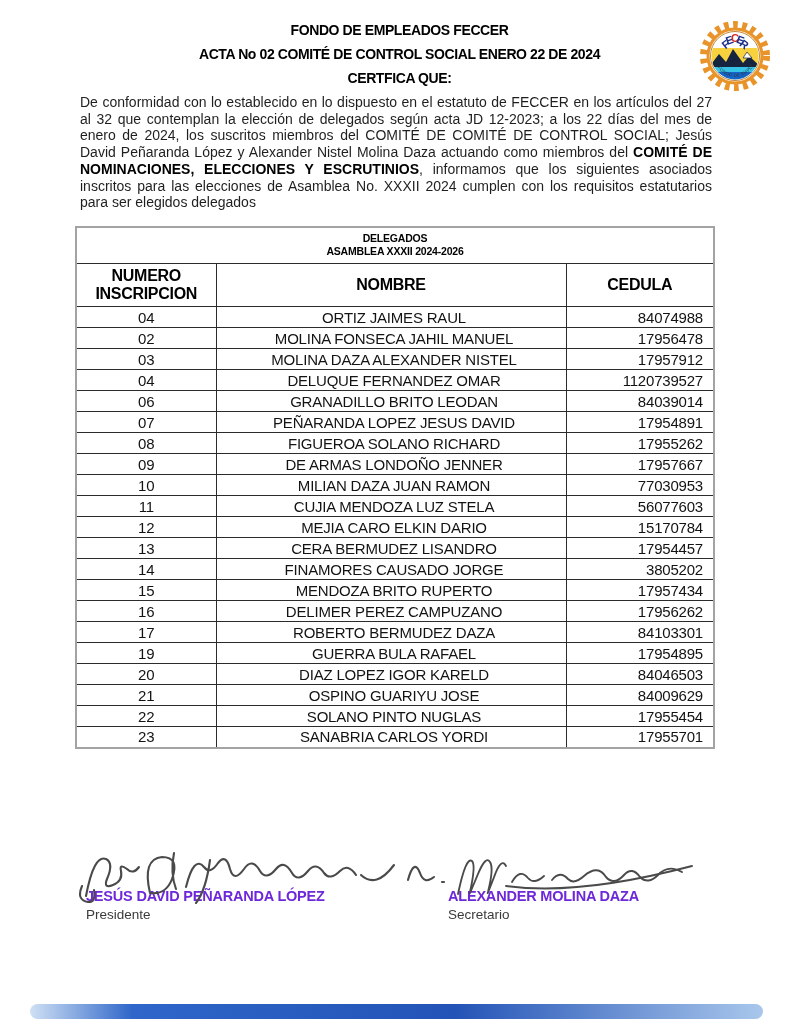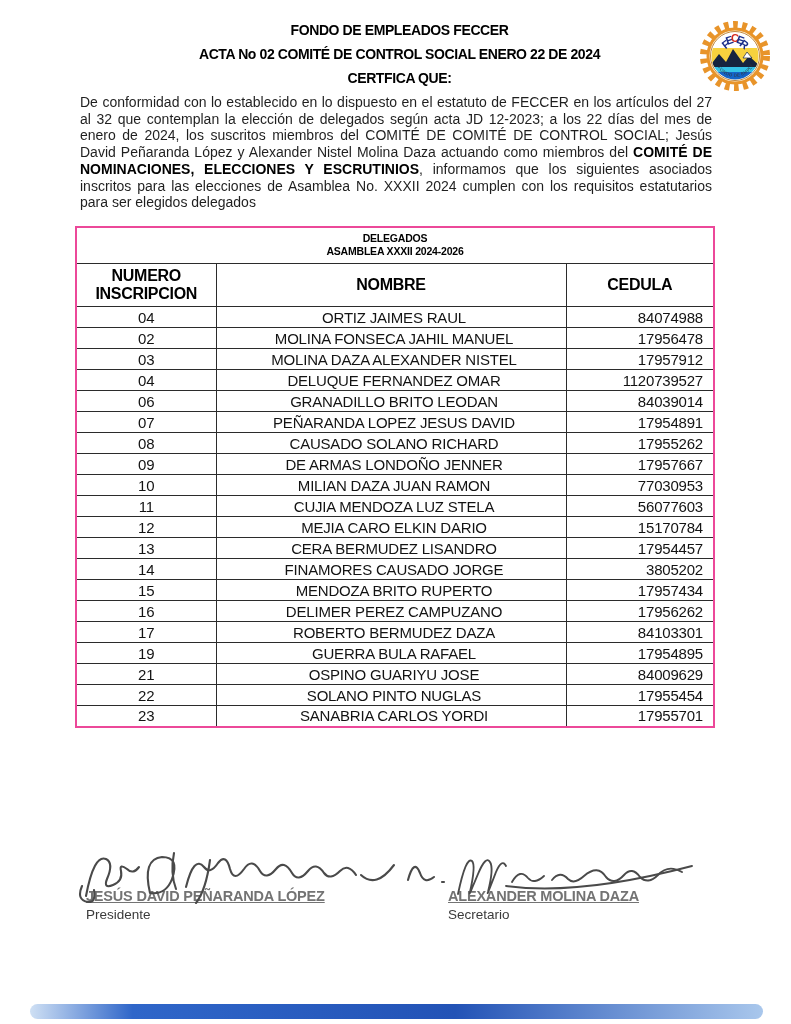--- a/index.html
+++ b/index.html
@@ -22,40 +22,40 @@
     margin:3px 79px 0 80px; text-align:justify;
     font-size:14px; line-height:16.7px; color:#1f1f1f;
   }
   .intro .b { font-weight:bold; color:#000; }
   
   table.delegates {
     position:absolute; left:75px; top:226px; width:638px;
     border-collapse:collapse; table-layout:fixed;
   }
   table.delegates td, table.delegates th { border:1px solid #2b2b2b; }
-  table.delegates { border:2px solid #ec4899; }
+  table.delegates { border:2px solid #a3a3a3; }
   .cap-cell { text-align:center; padding:4px 2px 5px; }
   .cap-l1, .cap-l2 { display:block; font-size:10.5px; font-weight:bold; line-height:13px; color:#000; letter-spacing:-0.2px;}
   th.hdr { font-size:16px; font-weight:bold; color:#000; text-align:center; padding:3px 0; letter-spacing:-0.3px; }
   th.hdr .two { display:block; line-height:18px; }
   .col-num  { width:140px; }
   .col-nom  { width:350px; }
   .col-ced  { width:148px; }
   td.cell { font-size:15px; height:21px; padding:0 2px; color:#131313; letter-spacing:-0.2px; }
   td.c-num { text-align:center; }
   td.c-nom { text-align:center; padding-left:8px; }
   td.c-ced { text-align:right; padding-right:10px; }
   
   .sig { position:absolute; }
   .sig-left  { left:86px;  top:846px; width:380px; }
   .sig-right { left:448px; top:852px; width:260px; }
   .sig svg.scribble { display:block; position:relative; z-index:2; }
   .sig-left  svg.scribble { margin:0 0 -16px -8px; }
   .sig-right svg.scribble { margin:0 0 -10px 0; }
-  .sig .name  { font-size:14.5px; font-weight:bold; color:#737373; letter-spacing:-0.2px; position:relative; z-index:1;text-decoration:underline; }
+  .sig .name  { font-size:14.5px; font-weight:bold; color:#6d28d9; letter-spacing:-0.2px; position:relative; z-index:1; }
   .sig .role  { font-size:13.5px; color:#3a3a3a; margin-top:3px; }
   
   .footer-bar {
     position:absolute; left:30px; right:28px; top:1004px; height:15px;
     border-radius:8px;
     background:linear-gradient(to right,#cfe0f4 0%, #2f66c9 14%, #2353b6 58%, #a9c7ec 100%);
   }
 </style>
 </head>
 <body>
@@ -158,21 +158,21 @@
     </tr>
 
     <tr>
       <td class="cell c-num">07</td>
       <td class="cell c-nom">PEÑARANDA LOPEZ JESUS DAVID</td>
       <td class="cell c-ced">17954891</td>
     </tr>
 
     <tr>
       <td class="cell c-num">08</td>
-      <td class="cell c-nom">CAUSADO SOLANO RICHARD</td>
+      <td class="cell c-nom">FIGUEROA SOLANO RICHARD</td>
       <td class="cell c-ced">17955262</td>
     </tr>
 
     <tr>
       <td class="cell c-num">09</td>
       <td class="cell c-nom">DE ARMAS LONDOÑO JENNER</td>
       <td class="cell c-ced">17957667</td>
     </tr>
 
     <tr>
@@ -223,20 +223,25 @@
       <td class="cell c-ced">84103301</td>
     </tr>
 
 
     <tr>
       <td class="cell c-num">19</td>
       <td class="cell c-nom">GUERRA BULA RAFAEL</td>
       <td class="cell c-ced">17954895</td>
     </tr>
 
+    <tr>
+      <td class="cell c-num">20</td>
+      <td class="cell c-nom">DIAZ LOPEZ IGOR KARELD</td>
+      <td class="cell c-ced">84046503</td>
+    </tr>
 
     <tr>
       <td class="cell c-num">21</td>
       <td class="cell c-nom">OSPINO GUARIYU JOSE</td>
       <td class="cell c-ced">84009629</td>
     </tr>
 
     <tr>
       <td class="cell c-num">22</td>
       <td class="cell c-nom">SOLANO PINTO NUGLAS</td>

